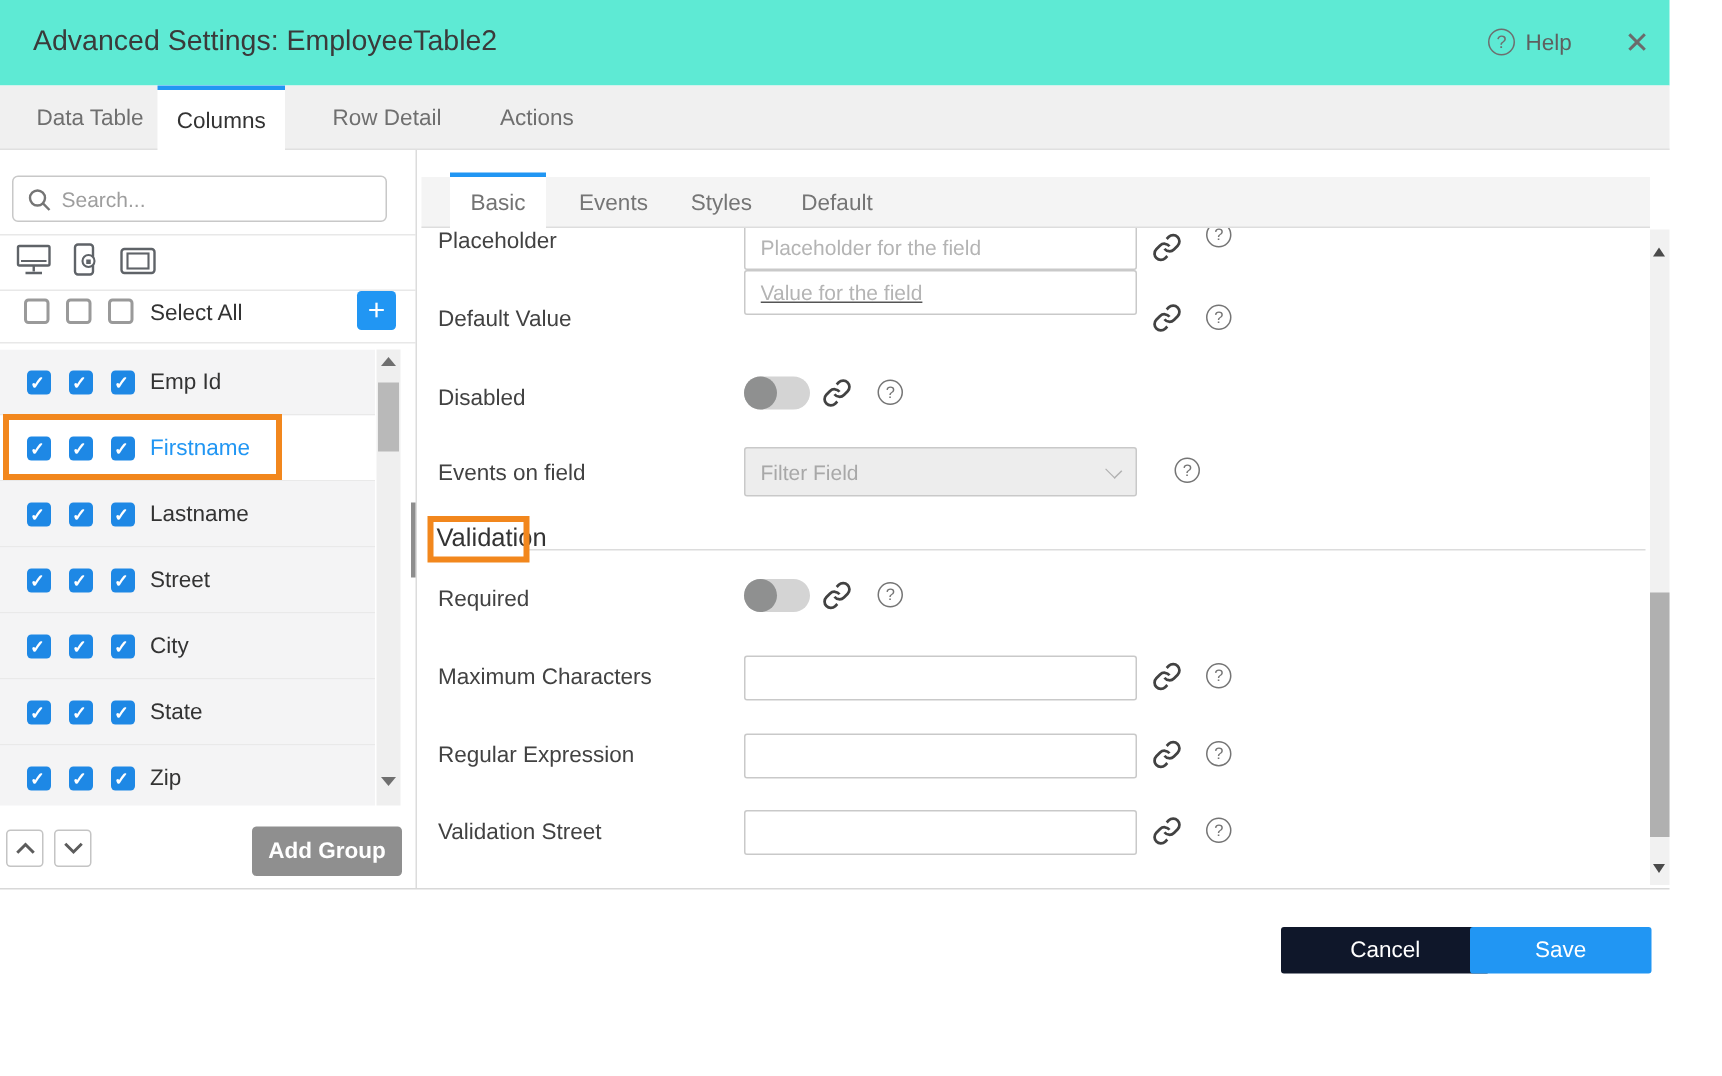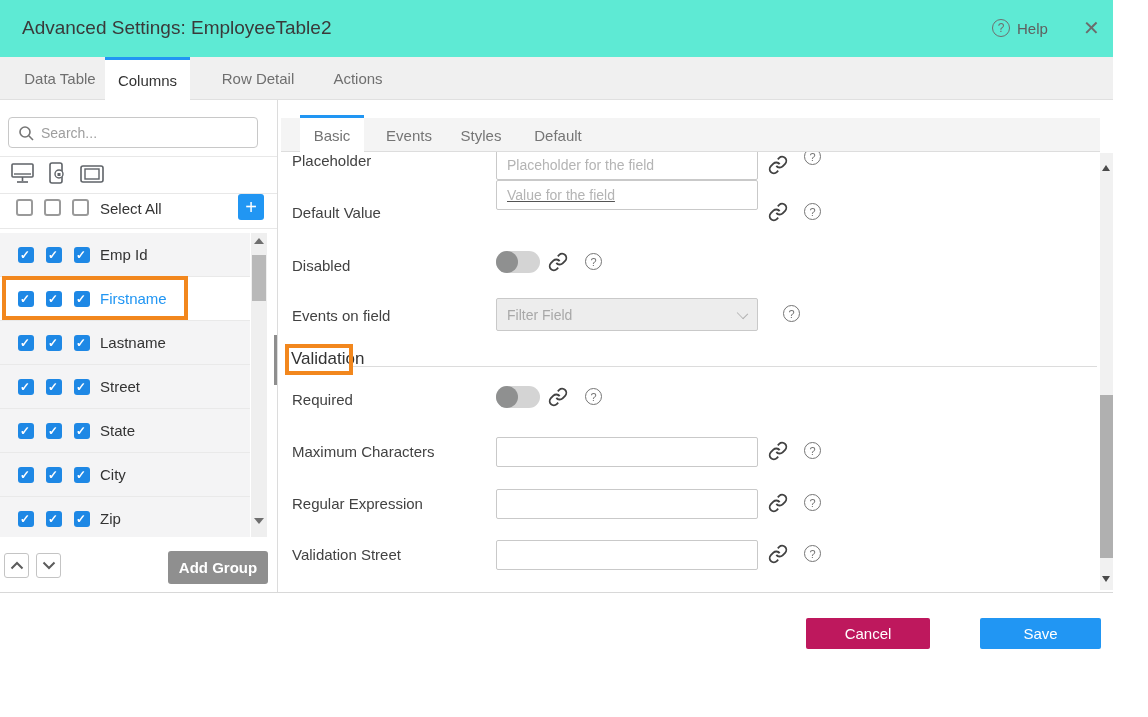--- a/index.html
+++ b/index.html
@@ -77,21 +77,21 @@
 
   
   .panel-scroll { position:absolute; left:822px; top:53px; width:13px; height:437px; background:#f1f1f1; z-index:4; }
   .panel-thumb { position:absolute; left:0; top:242px; width:13px; height:163px; background:#b0b0b0; cursor:grab; }
   .ptri-up { position:absolute; left:2px; top:12px; width:0; height:0; border-left:4.5px solid transparent; border-right:4.5px solid transparent; border-bottom:6px solid #4a4a4a; }
   .ptri-down { position:absolute; left:2px; bottom:8px; width:0; height:0; border-left:4.5px solid transparent; border-right:4.5px solid transparent; border-top:6px solid #4a4a4a; }
 
   
   .bottom-line { left:0; top:592px; width:1113px; height:1px; background:#d8d8d8; }
   .btn { position:absolute; top:618px; height:31px; border:0; border-radius:2px; color:#fff; font-size:15px; cursor:pointer; font-family:inherit; }
-  .btn-cancel { left:806px; width:124px; background:#be185d; }
+  .btn-cancel { left:854px; width:139px; background:#0f172a; }
   .btn-save { left:980px; width:121px; background:#2196f3; }
 
   svg { display:block; }
 </style>
 </head>
 <body>
 
 <div class="screen">
 
   <div class="abs dlg-header">
@@ -182,27 +182,27 @@
       <div class="col-row">
         <span class="cb checked" style="left:18px;"></span>
         <span class="cb checked" style="left:46px;"></span>
         <span class="cb checked" style="left:74px;"></span>
         <span class="col-label">Street</span>
       </div>
       <div class="col-row">
         <span class="cb checked" style="left:18px;"></span>
         <span class="cb checked" style="left:46px;"></span>
         <span class="cb checked" style="left:74px;"></span>
+        <span class="col-label">City</span>
+      </div>
+      <div class="col-row">
+        <span class="cb checked" style="left:18px;"></span>
+        <span class="cb checked" style="left:46px;"></span>
+        <span class="cb checked" style="left:74px;"></span>
         <span class="col-label">State</span>
-      </div>
-      <div class="col-row">
-        <span class="cb checked" style="left:18px;"></span>
-        <span class="cb checked" style="left:46px;"></span>
-        <span class="cb checked" style="left:74px;"></span>
-        <span class="col-label">City</span>
       </div>
       <div class="col-row">
         <span class="cb checked" style="left:18px;"></span>
         <span class="cb checked" style="left:46px;"></span>
         <span class="cb checked" style="left:74px;"></span>
         <span class="col-label">Zip</span>
       </div>
     </div>
 
     <div class="abs hl-box" style="left:2px;top:176px;width:186px;height:44px;"></div>

